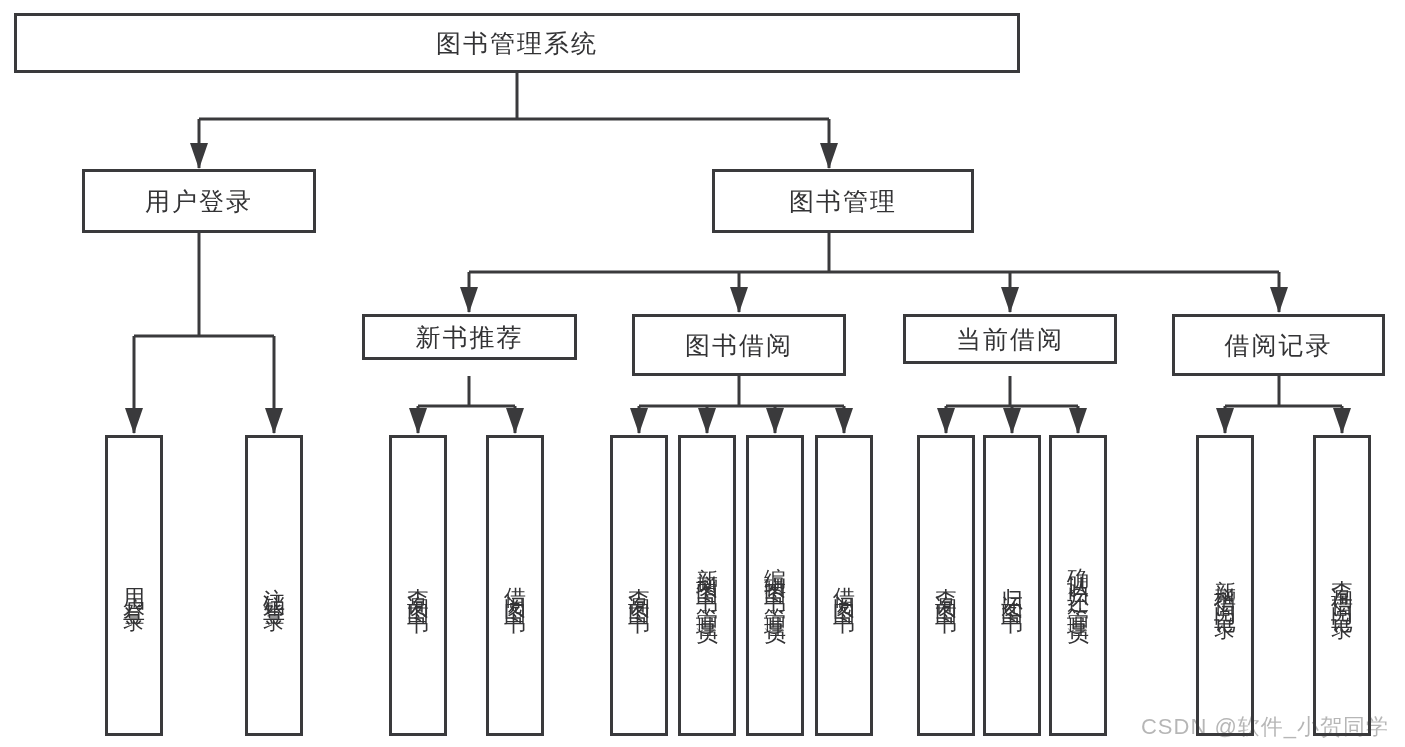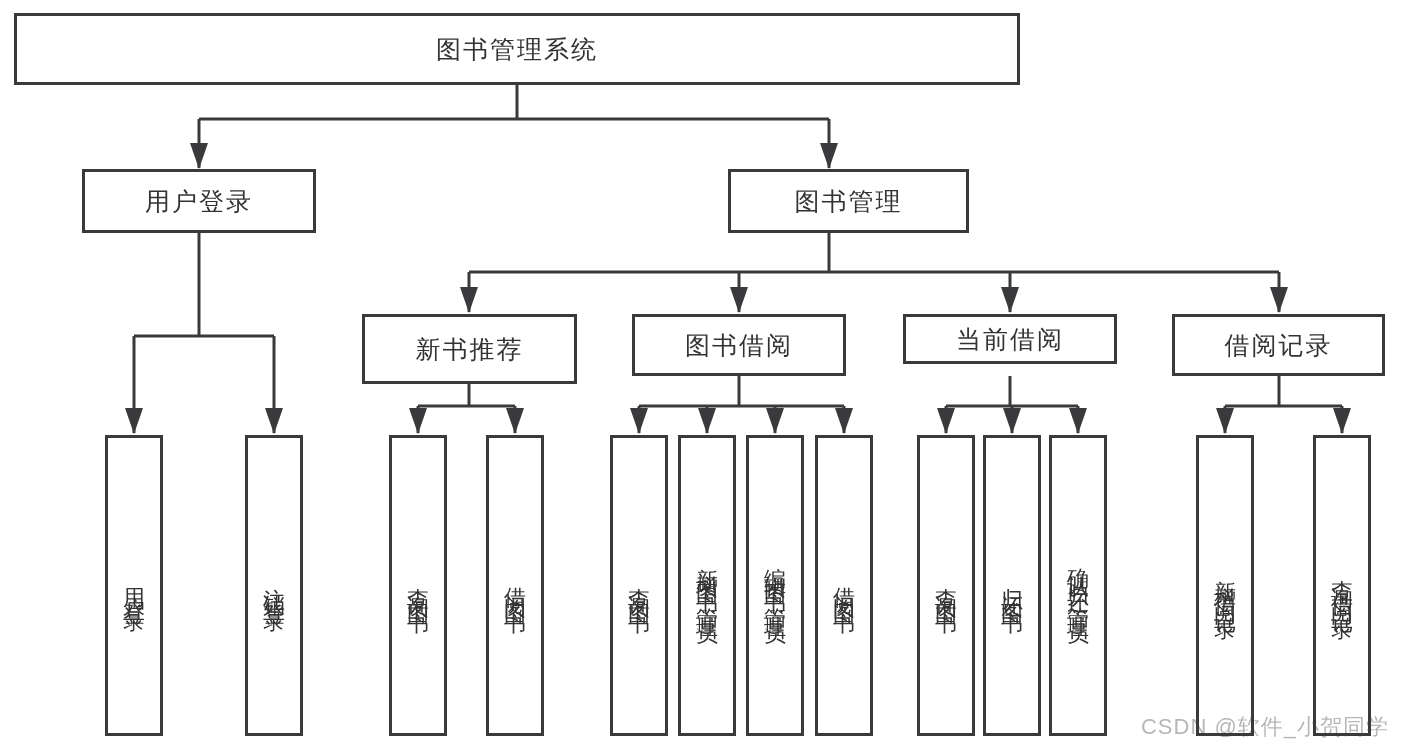--- a/index.html
+++ b/index.html
@@ -24,24 +24,24 @@
     display: flex;
     align-items: center;
     justify-content: center;
     color: #333335;
   }
   .hlabel {
     font-size: 25px;
     letter-spacing: 2px;
     white-space: nowrap;
   }
-  .lvl1 { left: 14px;  top: 13px;  width: 1006px; height: 72px; }
+  .lvl1 { left: 14px;  top: 13px;  width: 1006px; height: 60px; }
   .lvl2-a { left: 82px;  top: 169px; width: 234px; height: 64px; }
-  .lvl2-b { left: 712px; top: 169px; width: 241px; height: 64px; margin-left: 16px; }
-  .lvl3-1 { left: 362px;  top: 314px; width: 215px; height: 70px; }
+  .lvl2-b { left: 712px; top: 169px; width: 262px; height: 64px; }
+  .lvl3-1 { left: 362px;  top: 314px; width: 215px; height: 46px; }
   .lvl3-2 { left: 632px;  top: 314px; width: 214px; height: 62px; }
   .lvl3-3 { left: 903px;  top: 314px; width: 214px; height: 50px; }
   .lvl3-4 { left: 1172px; top: 314px; width: 213px; height: 62px; }
   .leaf {
     top: 435px;
     width: 58px;
     height: 301px;
   }
   .vlabel {
     writing-mode: vertical-rl;

